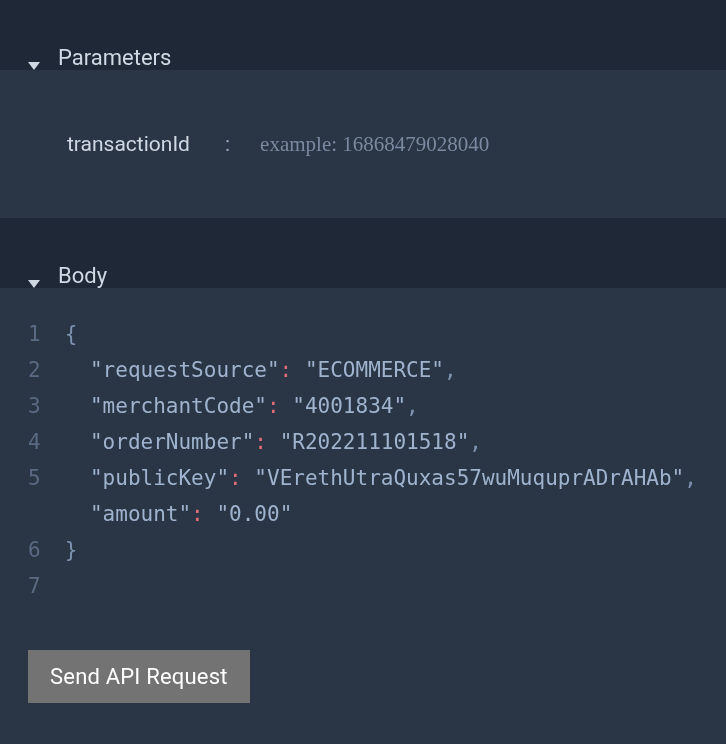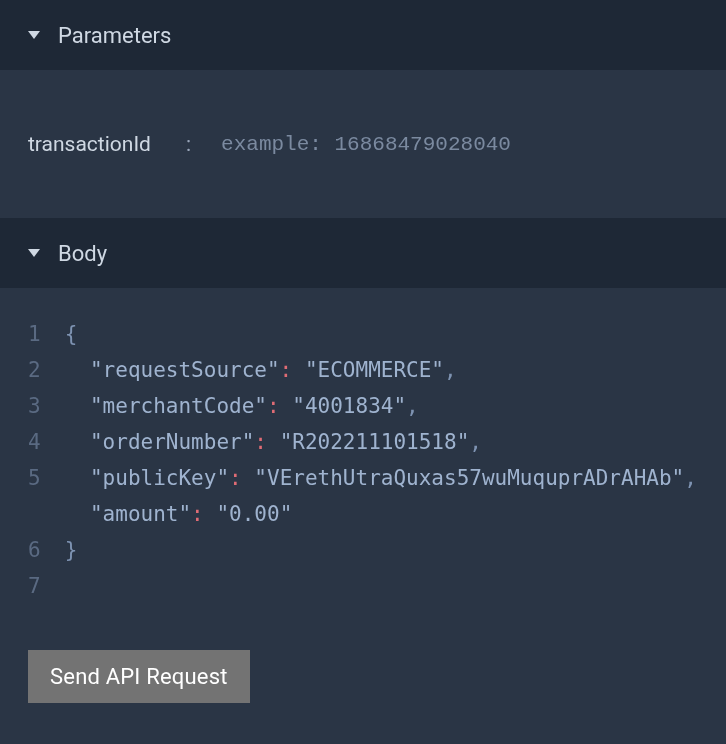--- a/index.html
+++ b/index.html
@@ -9,22 +9,22 @@
     background: #2a3545;
     font-family: -apple-system, BlinkMacSystemFont, "Segoe UI", Roboto, Helvetica, Arial, sans-serif;
     color: #b8c4d6;
     overflow: hidden;
   }
 
   .section-header {
     background: #1e2836;
     height: 68px;
     display: flex;
-    align-items: center;
-    padding: 8px 28px;
+    align-items: flex-end;
+    padding: 0 28px;
     gap: 18px;
   }
   .section-header--params { height: 70px; }
   .section-header--body { height: 70px; }
 
   .caret {
     width: 0;
     height: 0;
     border-left: 6px solid transparent;
     border-right: 6px solid transparent;
@@ -46,33 +46,34 @@
   }
   .param-row {
     display: flex;
     align-items: center;
     width: 100%;
     font-size: 21px;
   }
   .param-name {
     color: #cfd8e3;
     min-width: 158px;
+    margin-left: 39px;
   }
   .param-colon {
     color: #9aa7bb;
     margin-right: 30px;
   }
   .param-input {
     background: transparent;
     border: none;
     outline: none;
     color: #cfd8e3;
     font-size: 21px;
     flex: 1;
-    font-family: Liberation Mono, monospace;
+    font-family: Liberation Serif, serif;
   }
   .param-input::placeholder {
     color: #7b8aa0;
   }
 
   .body-content {
     background: #2a3545;
     padding: 28px 28px 0 28px;
   }
 

